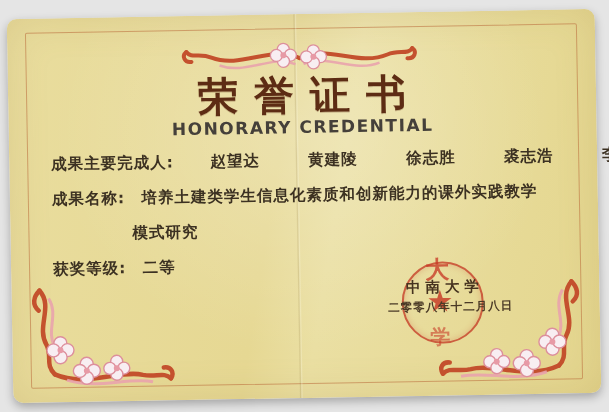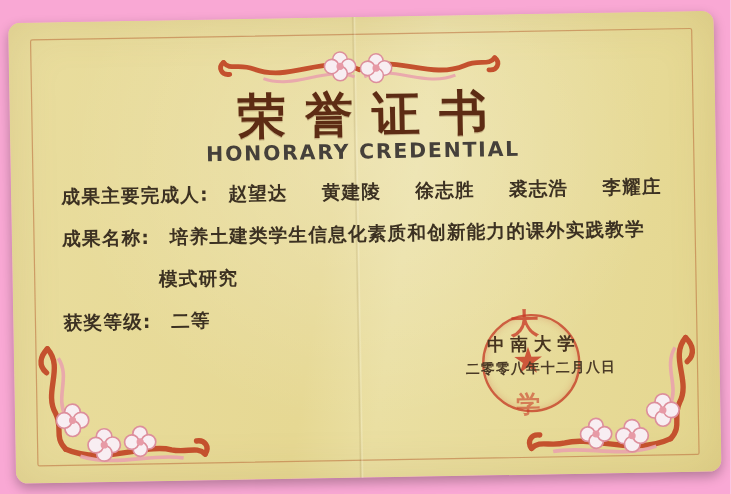--- a/index.html
+++ b/index.html
@@ -1,17 +1,17 @@
 <!DOCTYPE html>
 <html><head>
 <meta charset="utf-8">
 <style>
   html,body{margin:0;padding:0;background:#ffffff;}
   .photo{
-    position:relative;width:609px;height:412px;background:#f9a8d4;overflow:hidden;
+    position:relative;width:609px;height:412px;background:#e5e5e5;overflow:hidden;
     font-family:"DejaVu Sans","Liberation Sans",sans-serif;
   }
   .paper{
     position:absolute;left:10px;top:14px;width:588px;height:384px;
     background:
       radial-gradient(ellipse at 50% 30%, rgba(255,255,255,.25), rgba(0,0,0,0) 60%),
       linear-gradient(100deg,#e9dd9e 0%,#e6d893 45%,#eadfa2 55%,#e4d68e 100%);
     border-radius:10px;
     transform:rotate(-1deg);
     box-shadow:0 4px 10px rgba(0,0,0,.28), inset 0 0 40px rgba(160,130,60,.18);
@@ -39,21 +39,21 @@
   .subtitle{
     position:absolute;left:0;right:0;top:103px;text-align:center;
     font-size:17px;font-weight:bold;color:#45403a;letter-spacing:1.5px;
   }
   .row{
     position:absolute;left:42px;right:16px;
     font-size:15.5px;font-weight:bold;color:#3c3122;letter-spacing:1px;
     white-space:nowrap;
   }
   .row .label{margin-right:10px;}
-  .row .name{margin-right:22px;}
+  .row .name{margin-right:22px;margin-left:20px;}
   .row1{top:136px;}
   .row2{top:171px;}
   .row3{top:206px;left:122px;}
   .row4{top:241px;}
   
   .seal{
     position:absolute;left:388px;top:246px;width:84px;height:84px;z-index:1;
   }
   .seal-ring{
     position:absolute;left:2px;top:4px;width:78px;height:78px;border-radius:50%;

